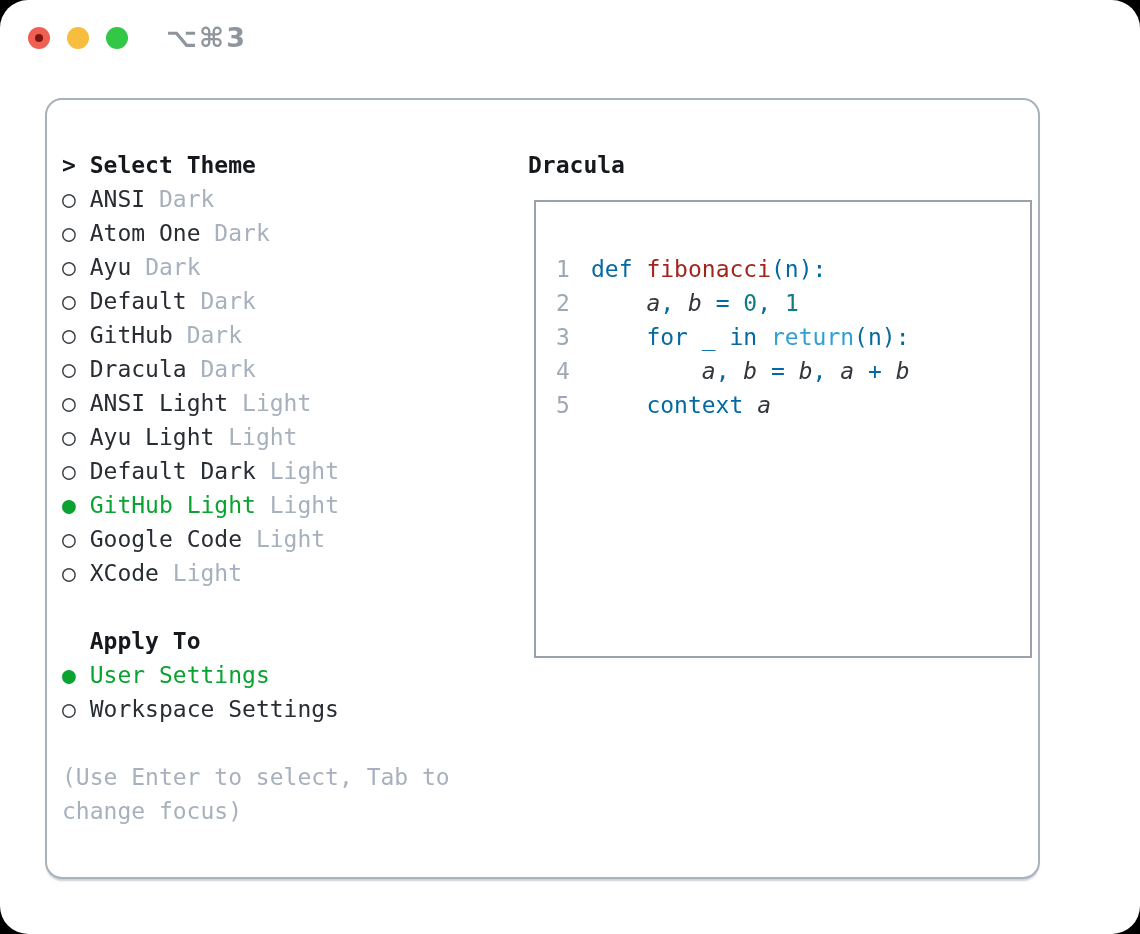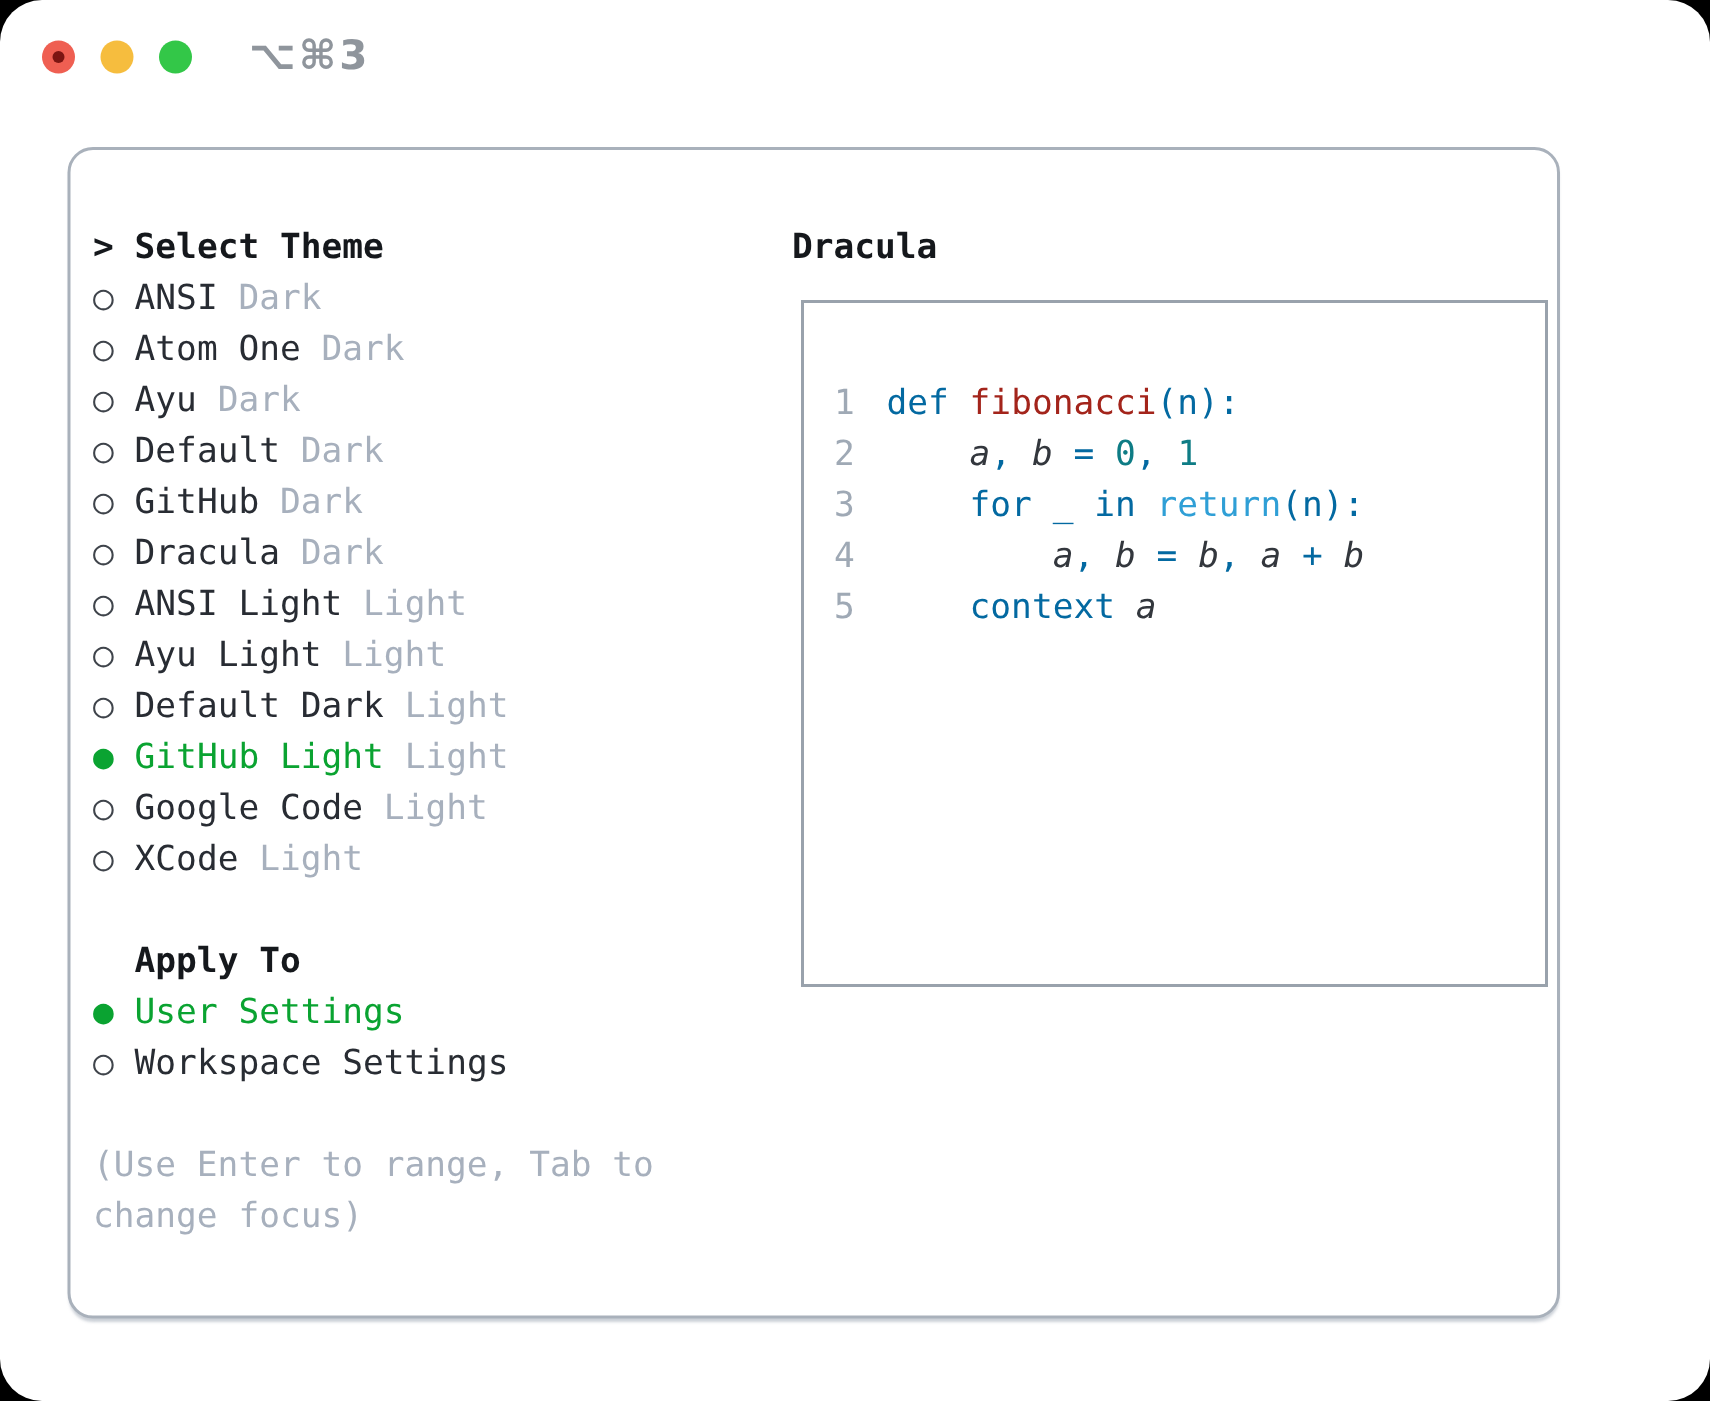--- a/index.html
+++ b/index.html
@@ -104,21 +104,21 @@
           <div class="mono-line theme-item"><span class="radio">○</span><span> </span><span class="name">Google Code</span><span> </span><span class="variant">Light</span></div>
           <div class="mono-line theme-item"><span class="radio">○</span><span> </span><span class="name">XCode</span><span> </span><span class="variant">Light</span></div>
         </div>
       <div class="spacer"></div>
       <div class="mono-line apply-header"><span>  </span><span>Apply To</span></div>
       <div id="apply-options">
           <div class="mono-line apply-option selected"><span class="radio">●</span><span> </span><span class="name">User Settings</span></div>
           <div class="mono-line apply-option"><span class="radio">○</span><span> </span><span class="name">Workspace Settings</span></div>
         </div>
       <div class="spacer"></div>
-      <div class="mono-line hint">(Use Enter to range, Tab to</div>
+      <div class="mono-line hint">(Use Enter to select, Tab to</div>
       <div class="mono-line hint">change focus)</div>
     </div>
 
     <div class="mono-line preview-header">Dracula</div>
 
     <div class="preview-box">
       <div id="code-lines">
           <div class="mono-line code-line"><span class="ln">1</span><span class="seg-code">def </span><span class="seg-func">fibonacci</span><span class="seg-code">(n):</span></div>
           <div class="mono-line code-line"><span class="ln">2</span><span class="seg-code">    </span><span class="seg-var">a</span><span class="seg-code">, </span><span class="seg-var">b</span><span class="seg-code"> = </span><span class="seg-num">0</span><span class="seg-code">, </span><span class="seg-num">1</span></div>
           <div class="mono-line code-line"><span class="ln">3</span><span class="seg-code">    for _ in </span><span class="seg-builtin">return</span><span class="seg-code">(n):</span></div>

